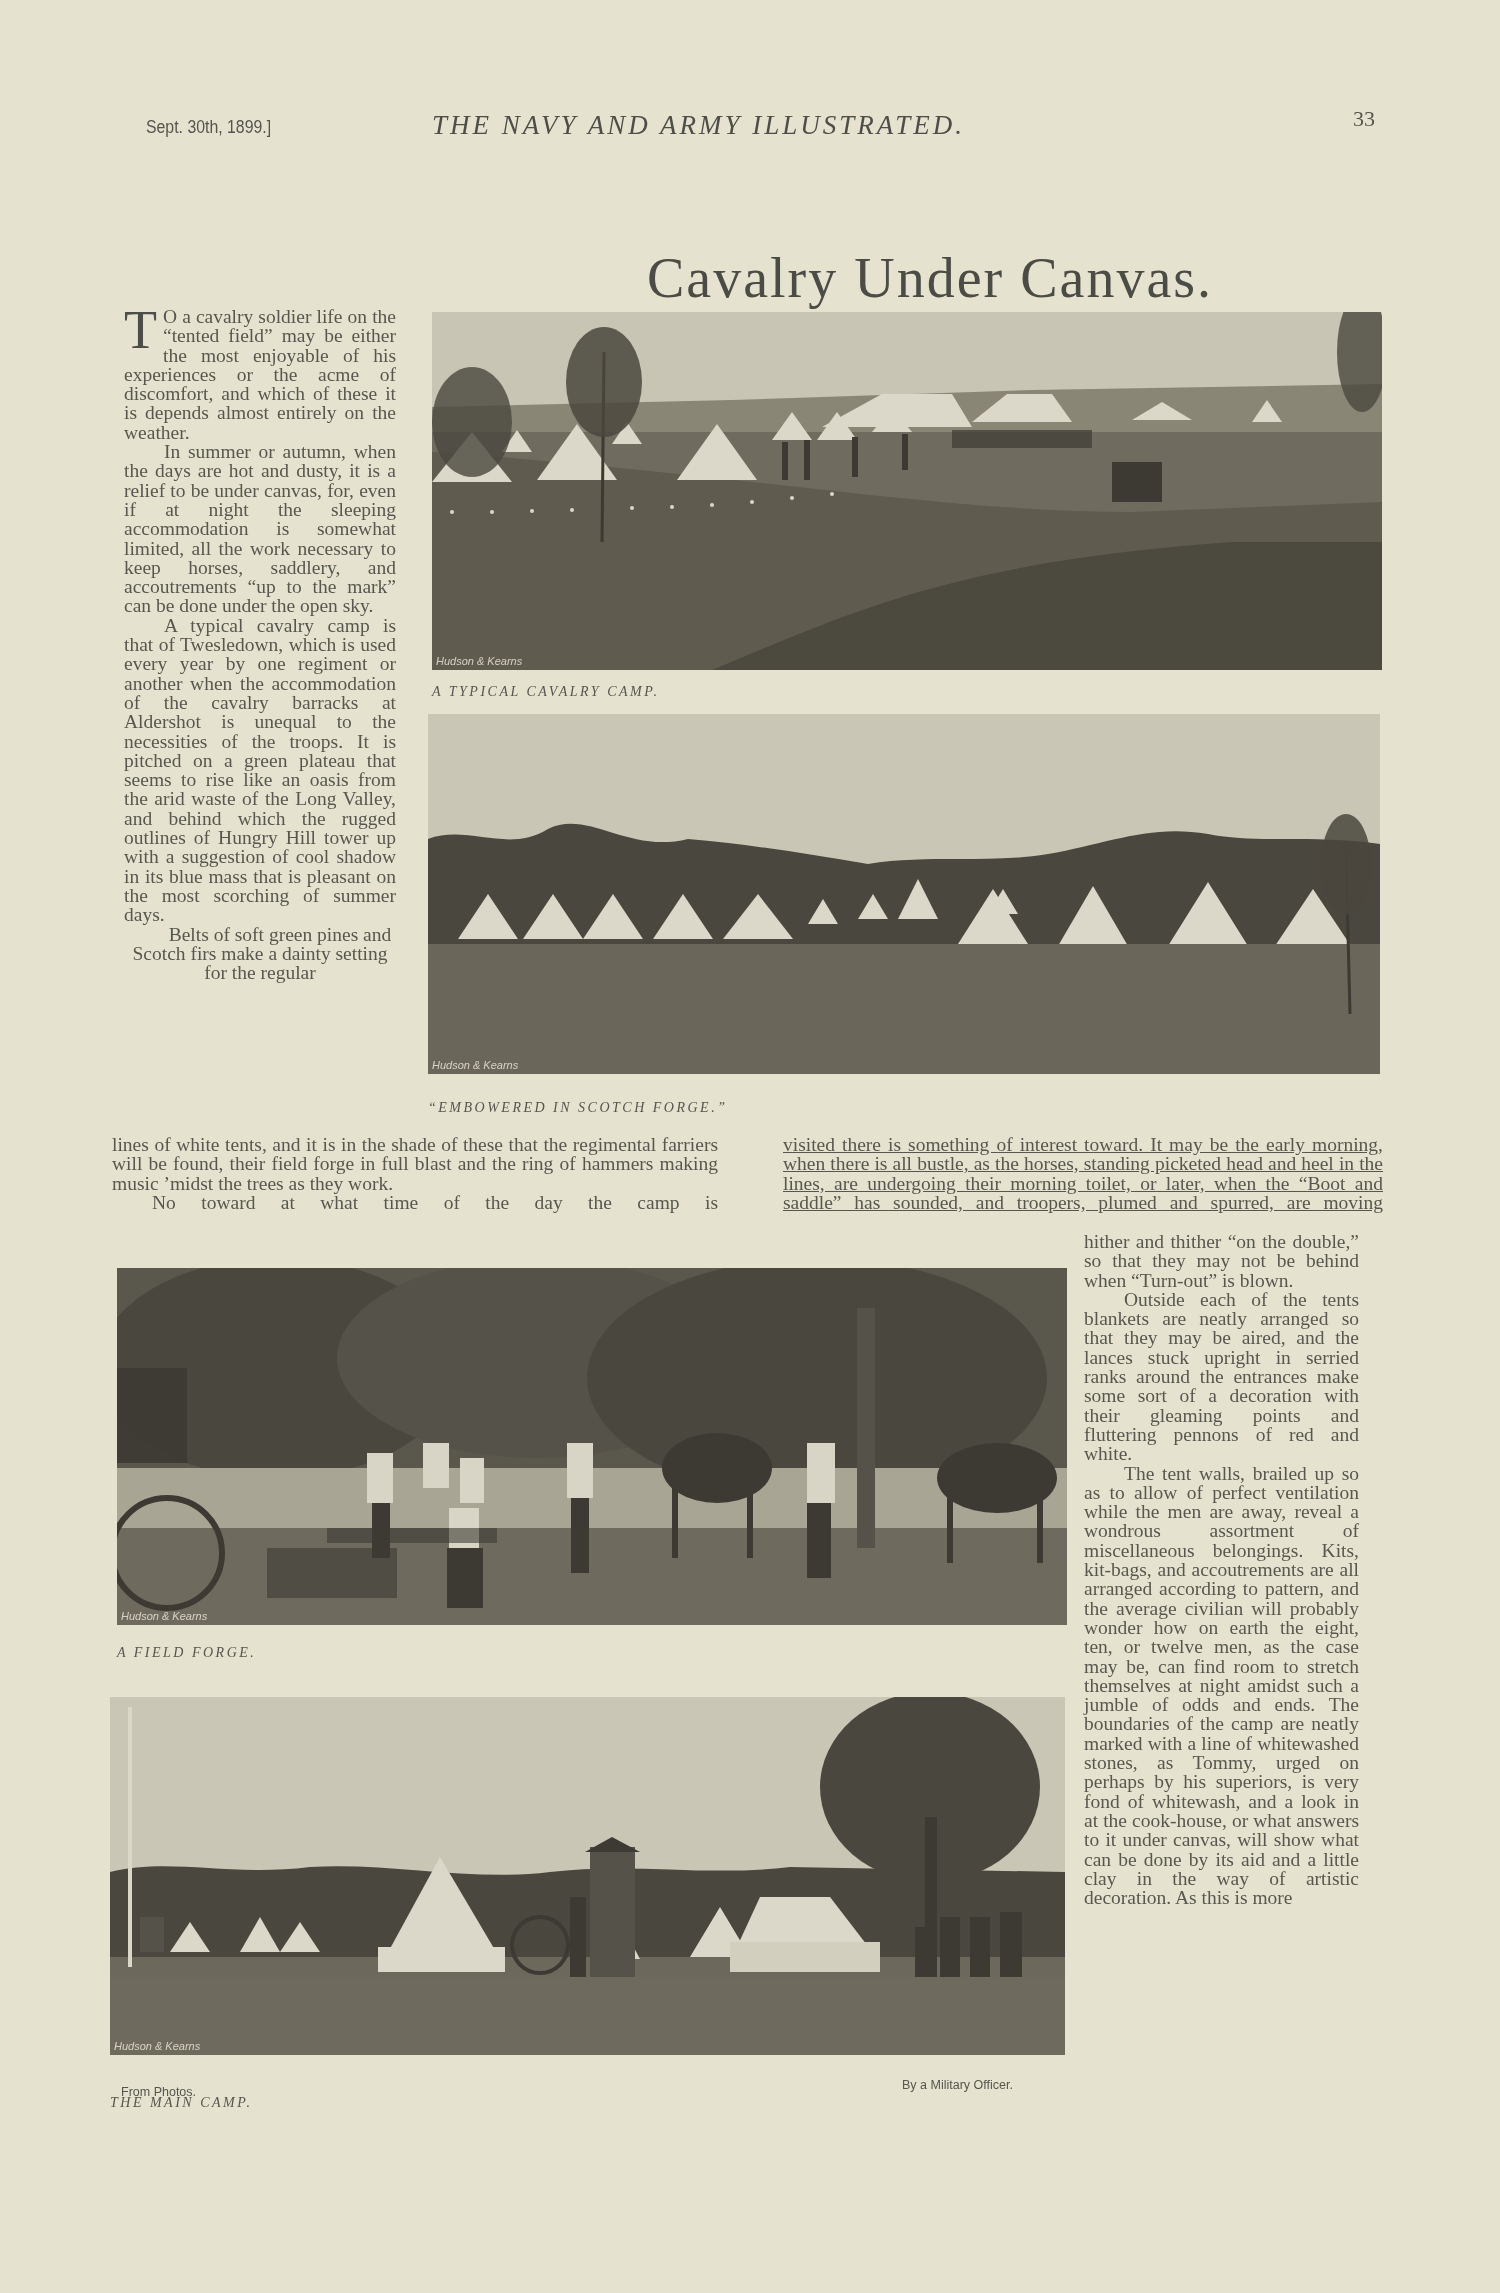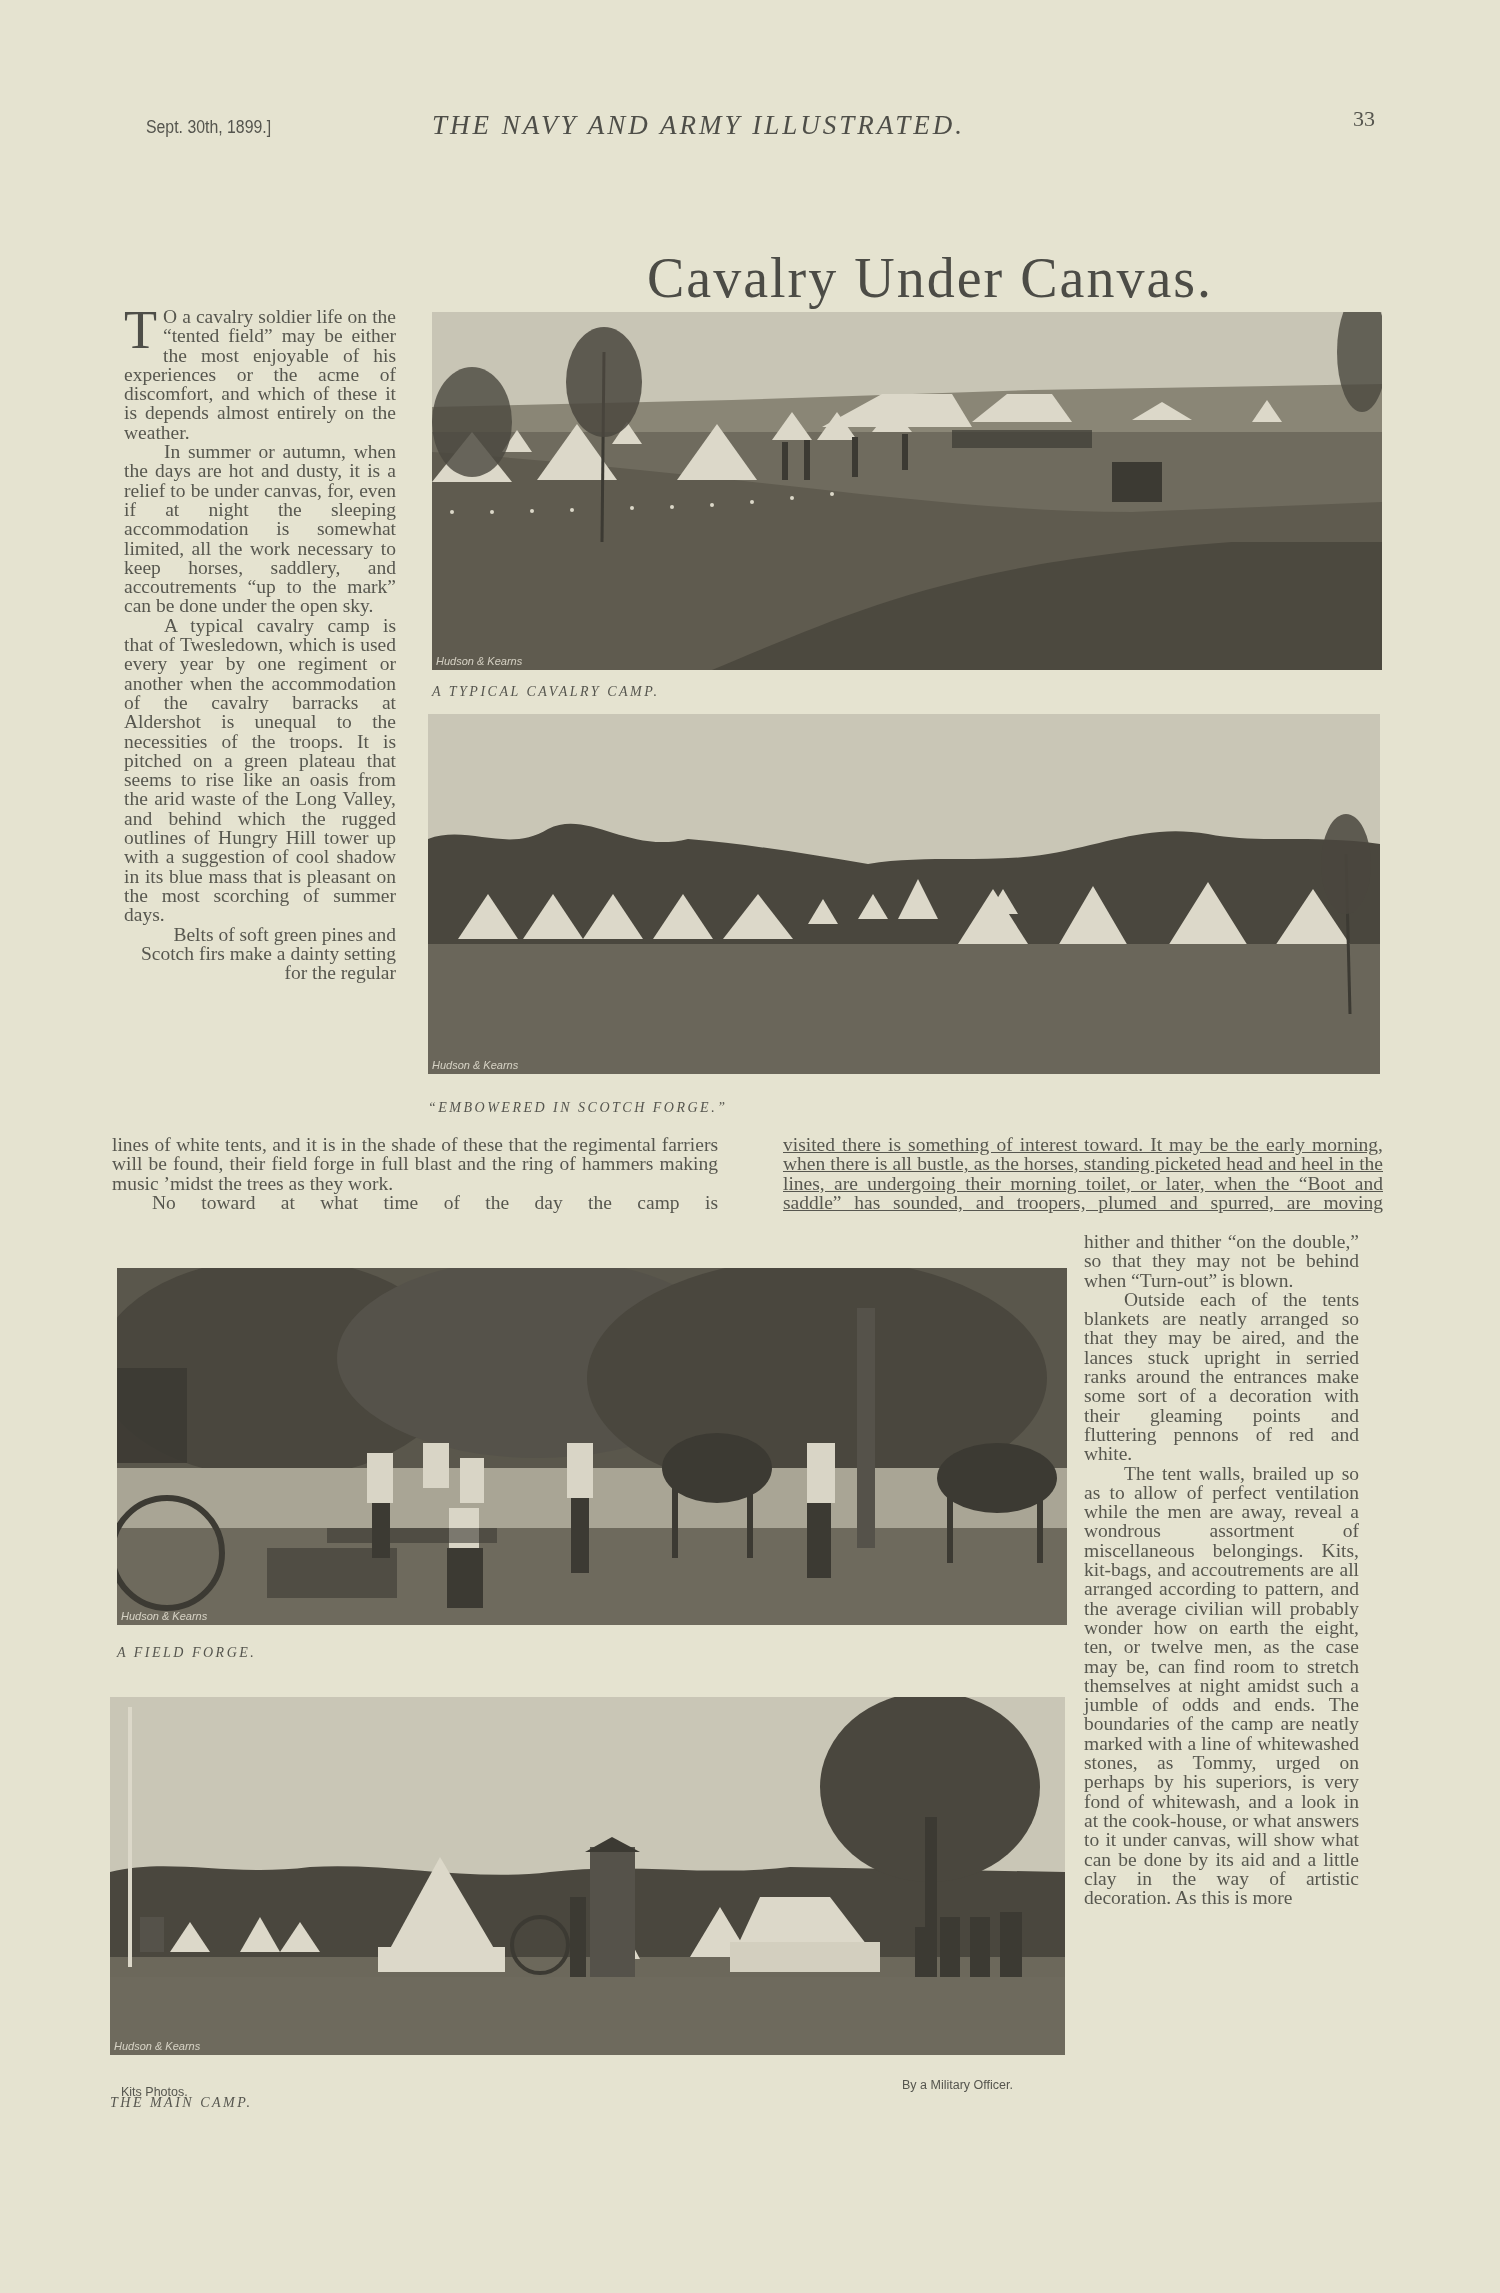--- a/index.html
+++ b/index.html
@@ -27,21 +27,21 @@
 <div class="abs runhead-date">Sept. 30th, 1899.]</div>
 <div class="abs runhead-title">THE NAVY AND ARMY ILLUSTRATED.</div>
 <div class="abs runhead-page">33</div>
 
 <div class="abs headline"><span>Cavalry Under Canvas.</span></div>
 
 <div class="abs col" style="left:124px;top:307px;width:272px;">
   <p class="first"><span class="dropcap">T</span><span>O a cavalry soldier life on the “tented field” may be either the most enjoyable of his experiences or the acme of discomfort, and which of these it is depends almost entirely on the weather.</span></p>
   <p>In summer or autumn, when the days are hot and dusty, it is a relief to be under canvas, for, even if at night the sleeping accommodation is somewhat limited, all the work necessary to keep horses, saddlery, and accoutrements “up to the mark” can be done under the open sky.</p>
   <p>A typical cavalry camp is that of Twesledown, which is used every year by one regiment or another when the accommodation of the cavalry barracks at Aldershot is unequal to the necessities of the troops. It is pitched on a green plateau that seems to rise like an oasis from the arid waste of the Long Valley, and behind which the rugged outlines of Hungry Hill tower up with a suggestion of cool shadow in its blue mass that is pleasant on the most scorching of summer days.</p>
-  <p style="text-align:right;">Belts of soft green pines and Scotch firs make a dainty setting for the regular</p>
+  <p style="text-align:center;">Belts of soft green pines and Scotch firs make a dainty setting for the regular</p>
 </div>
 
 <div class="abs col" style="left:112px;top:1135px;width:606px;">
   <p class="first">lines of white tents, and it is in the shade of these that the regimental farriers will be found, their field forge in full blast and the ring of hammers making music ’midst the trees as they work.</p>
   <p style="text-align-last:justify;">No toward at what time of the day the camp is</p>
 </div>
 
 <div class="abs col" style="left:783px;top:1135px;width:600px;">
   <p class="first" style="text-align-last:justify;text-decoration:underline;">visited there is something of interest toward. It may be the early morning, when there is all bustle, as the horses, standing picketed head and heel in the lines, are undergoing their morning toilet, or later, when the “Boot and saddle” has sounded, and troopers, plumed and spurred, are moving</p>
 </div>
@@ -198,15 +198,15 @@
       <rect x="830" y="220" width="20" height="90"></rect>
       <rect x="860" y="220" width="20" height="90"></rect>
       <rect x="890" y="215" width="22" height="95"></rect>
       <rect x="805" y="230" width="20" height="80"></rect>
     </g>
     <circle cx="430" cy="248" r="28" fill="none" stroke="#3c3a33" stroke-width="4"></circle>
     <rect x="0" y="280" width="955" height="78" fill="#6e6a5d"></rect>
   </svg>
   <div class="credit">Hudson &amp; Kearns</div>
 </div>
-<div class="smallcredit" style="left:121px;top:2085px;">Kits Photos.</div>
+<div class="smallcredit" style="left:121px;top:2085px;">From Photos.</div>
 <div class="caption" style="left:110px;width:935px;top:2095px;">THE MAIN CAMP.</div>
 <div class="smallcredit" style="left:902px;top:2078px;">By a Military Officer.</div>
 
 </body></html>

